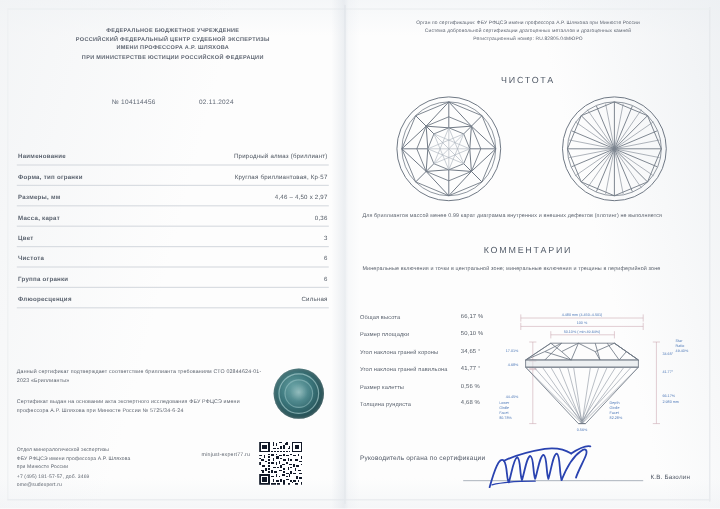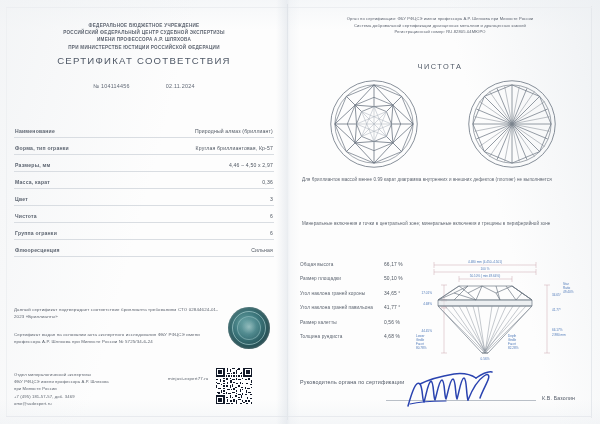--- a/index.html
+++ b/index.html
@@ -301,21 +301,20 @@
 
   <div class="left-page">
 
     <div class="org-header">
       <div>ФЕДЕРАЛЬНОЕ БЮДЖЕТНОЕ УЧРЕЖДЕНИЕ</div>
       <div>РОССИЙСКИЙ ФЕДЕРАЛЬНЫЙ ЦЕНТР СУДЕБНОЙ ЭКСПЕРТИЗЫ</div>
       <div>ИМЕНИ ПРОФЕССОРА А.Р. ШЛЯХОВА</div>
       <div>ПРИ МИНИСТЕРСТВЕ ЮСТИЦИИ РОССИЙСКОЙ ФЕДЕРАЦИИ</div>
     </div>
 
-    <div class="cert-title">СЕРТИФИКАТ СООТВЕТСТВИЯ</div>
 
     <div class="cert-meta">
       <span>№ 104114456</span>
       <span>02.11.2024</span>
     </div>
 
     <div class="props-table">
       <div class="prop-row">
         <span class="prop-label">Наименование</span>
         <span class="prop-value">Природный алмаз (бриллиант)</span>
@@ -517,20 +516,21 @@
           <line x1="50" y1="50" x2="25.5" y2="85.5"></line>
             <line x1="50" y1="50" x2="14.5" y2="74.5"></line>
           <line x1="50" y1="50" x2="14.5" y2="25.5"></line>
             <line x1="50" y1="50" x2="25.5" y2="14.5"></line>
         </g>
       </svg>
     </div>
 
     <div class="note-text">Для бриллиантов массой менее 0.99 карат диаграмма внутренних и внешних дефектов (плотинг) не выполняется</div>
 
+    <div class="section-title title-comments">КОММЕНТАРИИ</div>
     <div class="comment-text">Минеральные включения и точки в центральной зоне; минеральные включения и трещины в периферийной зоне</div>
 
 
     <div class="prop-list">
       <div class="prop-list-row">
         <span class="plr-label">Общая высота</span>
         <span class="plr-value">66,17 %</span>
       </div>
       <div class="prop-list-row">
         <span class="plr-label">Размер площадки</span>

